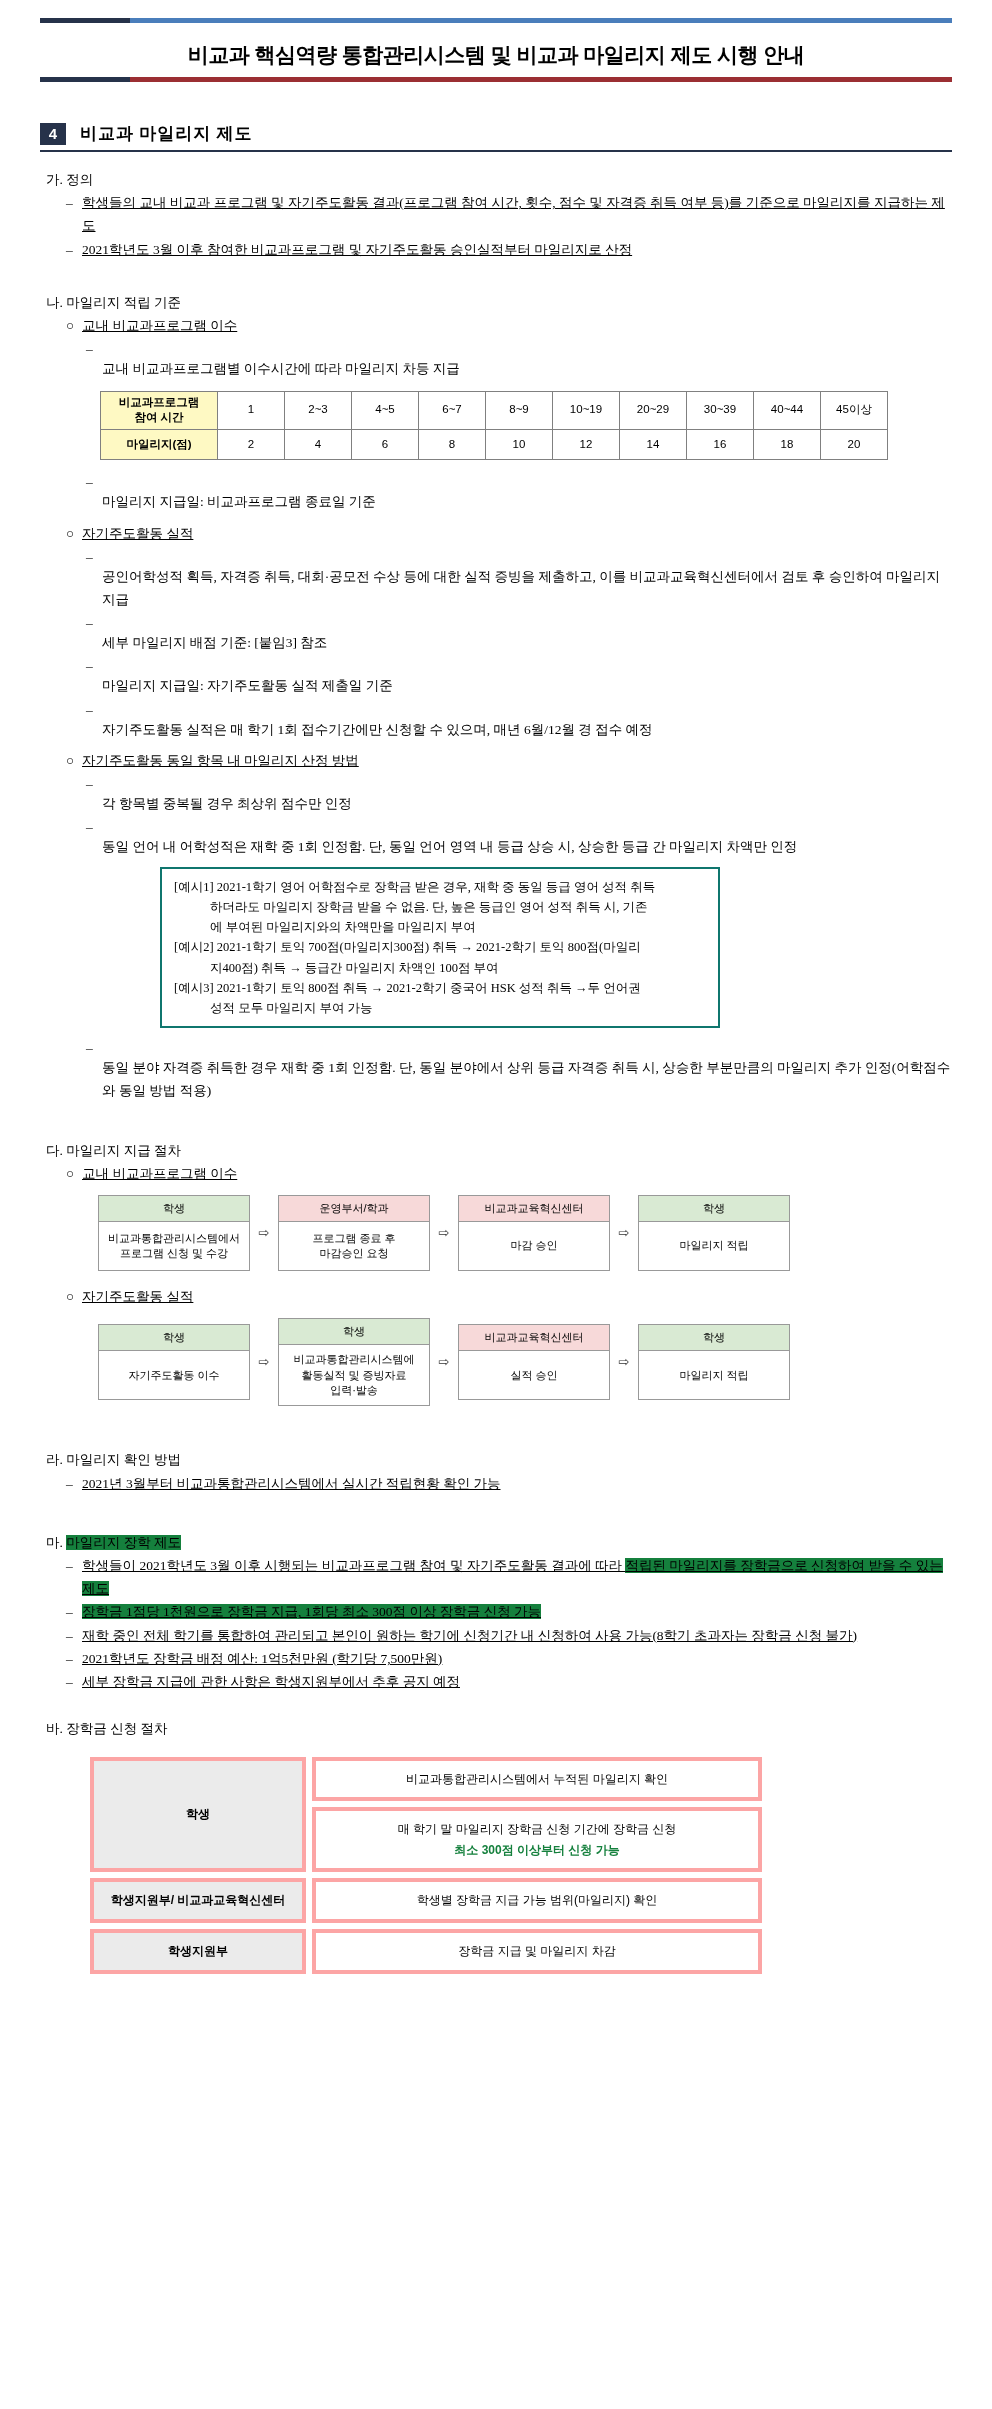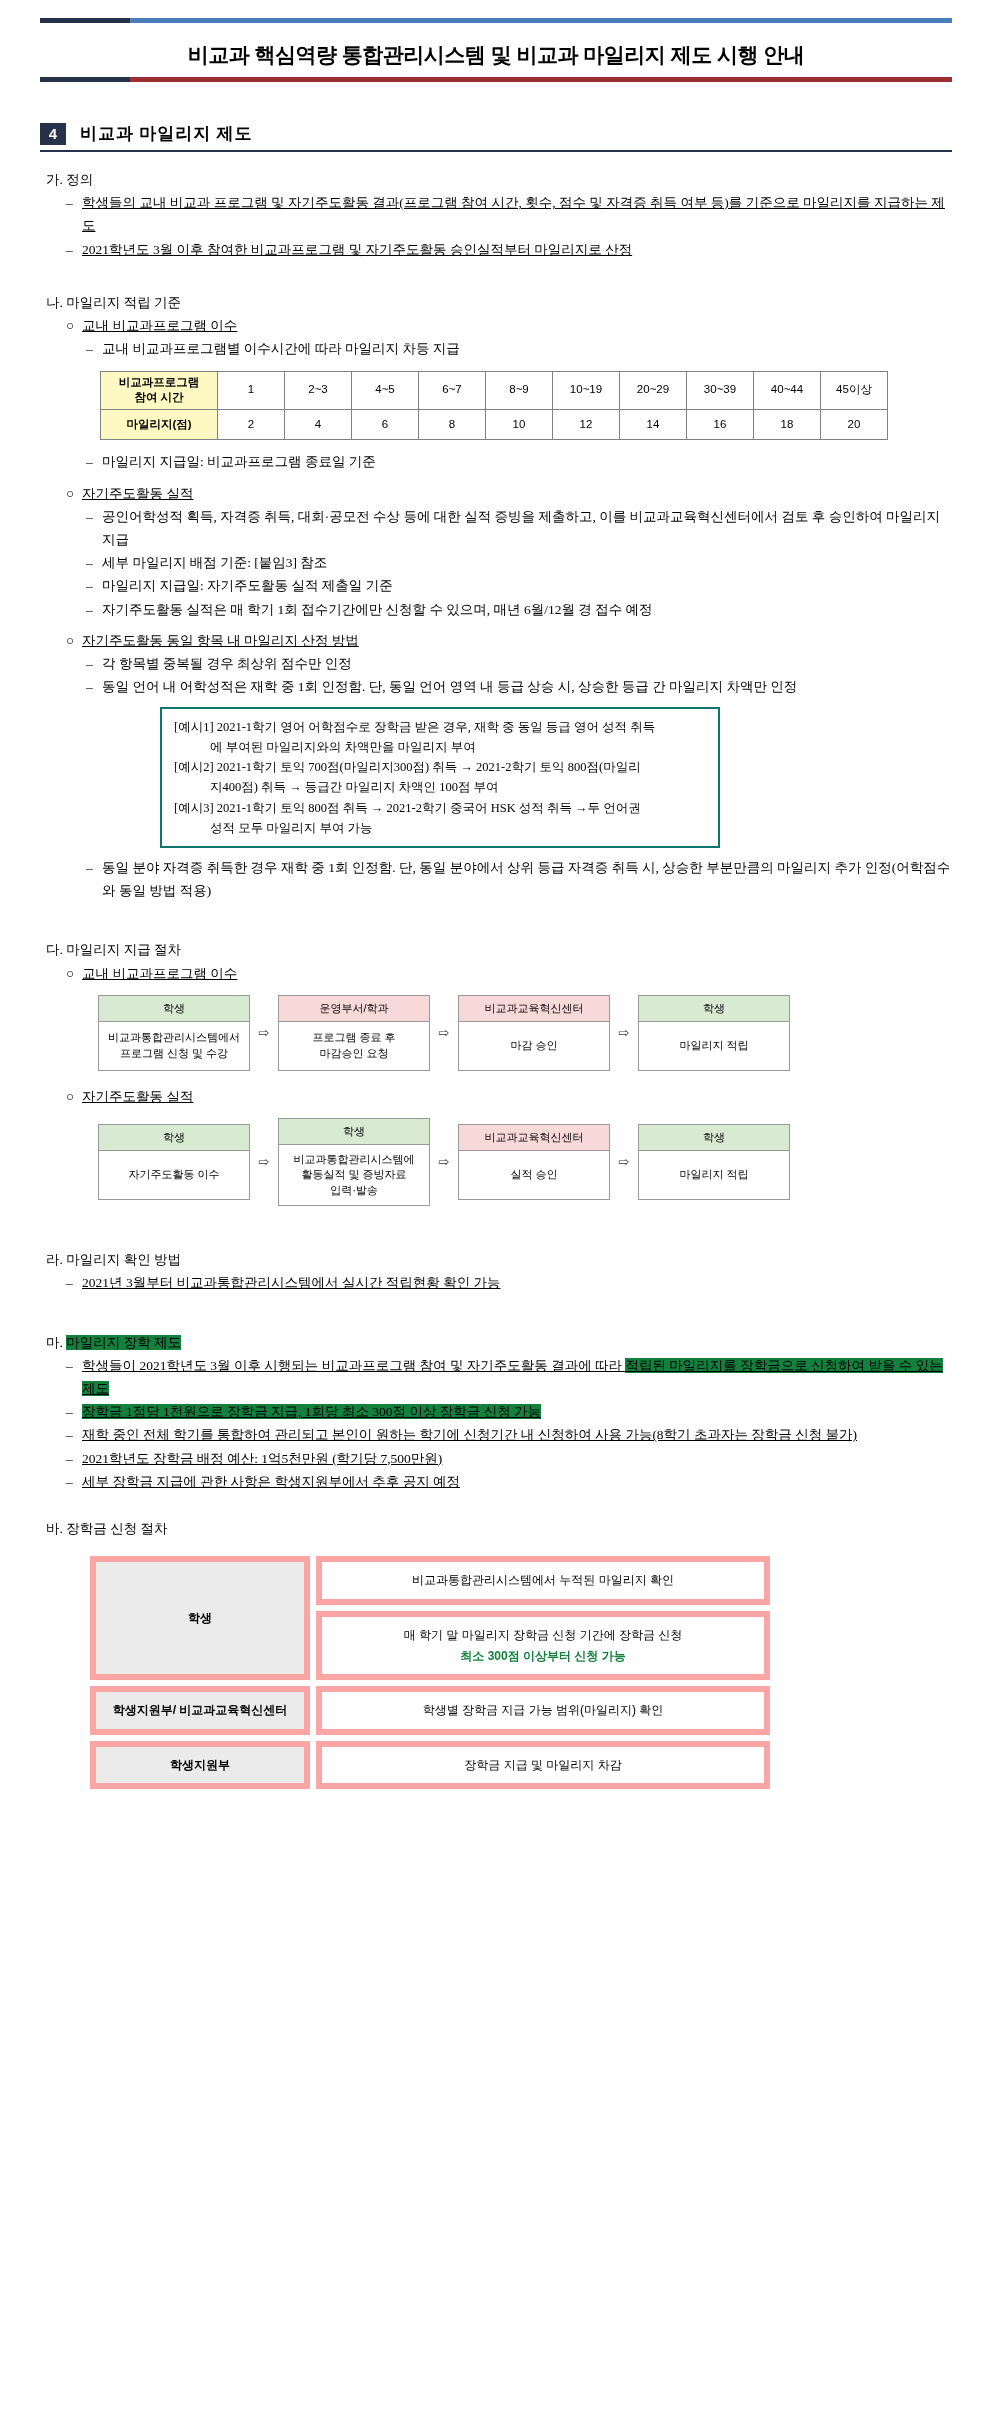--- a/index.html
+++ b/index.html
@@ -87,21 +87,21 @@
     margin-left: 26px;
     display: flex;
   }
   .lvl2 .mk { width: 16px; flex: none; }
   .lvl2 .tx { flex: 1; text-decoration: underline; }
   .lvl3 {
     margin-left: 46px;
     display: flex;
   }
   .lvl3 .mk { width: 16px; flex: none; }
-  .lvl3 .tx { flex: 1; }
+  .lvl3 .tx { flex: 1; margin-top: 20px; }
   .sp8 { height: 8px; }
   .sp14 { height: 14px; }
   .sp20 { height: 20px; }
 
   
   table.mileage {
     border-collapse: collapse;
     margin: 10px 0 10px 60px;
     font-family: "Liberation Sans", sans-serif;
     font-size: 11.5px;
@@ -177,21 +177,21 @@
 
   
   table.proc {
     border-collapse: separate;
     border-spacing: 6px 6px;
     margin: 10px 0 0 44px;
     font-family: "Liberation Sans", sans-serif;
     font-size: 12px;
   }
   table.proc td {
-    border: 6px solid #fca5a5;
+    border: 4px solid #fca5a5;
     text-align: center;
     padding: 8px 6px;
     vertical-align: middle;
   }
   table.proc td.left-cell {
     width: 196px;
     background: #ebebeb;
     font-weight: bold;
   }
   table.proc td.right-cell {
@@ -322,20 +322,21 @@
       <span class="tx">각 항목별 중복될 경우 최상위 점수만 인정</span>
     </div>
     <div class="lvl3">
       <span class="mk">–</span>
       <span class="tx">동일 언어 내 어학성적은 재학 중 1회 인정함. 단, 동일 언어 영역 내 등급 상승 시, 상승한 등급 간 마일리지 차액만 인정</span>
     </div>
 
     <div class="example-box">
       <p>
         <span>[예시1] 2021-1학기 영어 어학점수로 장학금 받은 경우, 재학 중 동일 등급 영어 성적 취득</span>
+        <span class="cont">하더라도 마일리지 장학금 받을 수 없음. 단, 높은 등급인 영어 성적 취득 시, 기존</span>
         <span class="cont">에 부여된 마일리지와의 차액만을 마일리지 부여</span>
       </p>
       <p>
         <span>[예시2] 2021-1학기 토익 700점(마일리지300점) 취득 → 2021-2학기 토익 800점(마일리</span>
         <span class="cont">지400점) 취득 → 등급간 마일리지 차액인 100점 부여</span>
       </p>
       <p>
         <span>[예시3] 2021-1학기 토익 800점 취득 → 2021-2학기 중국어 HSK 성적 취득 →두 언어권</span>
         <span class="cont">성적 모두 마일리지 부여 가능</span>
       </p>

